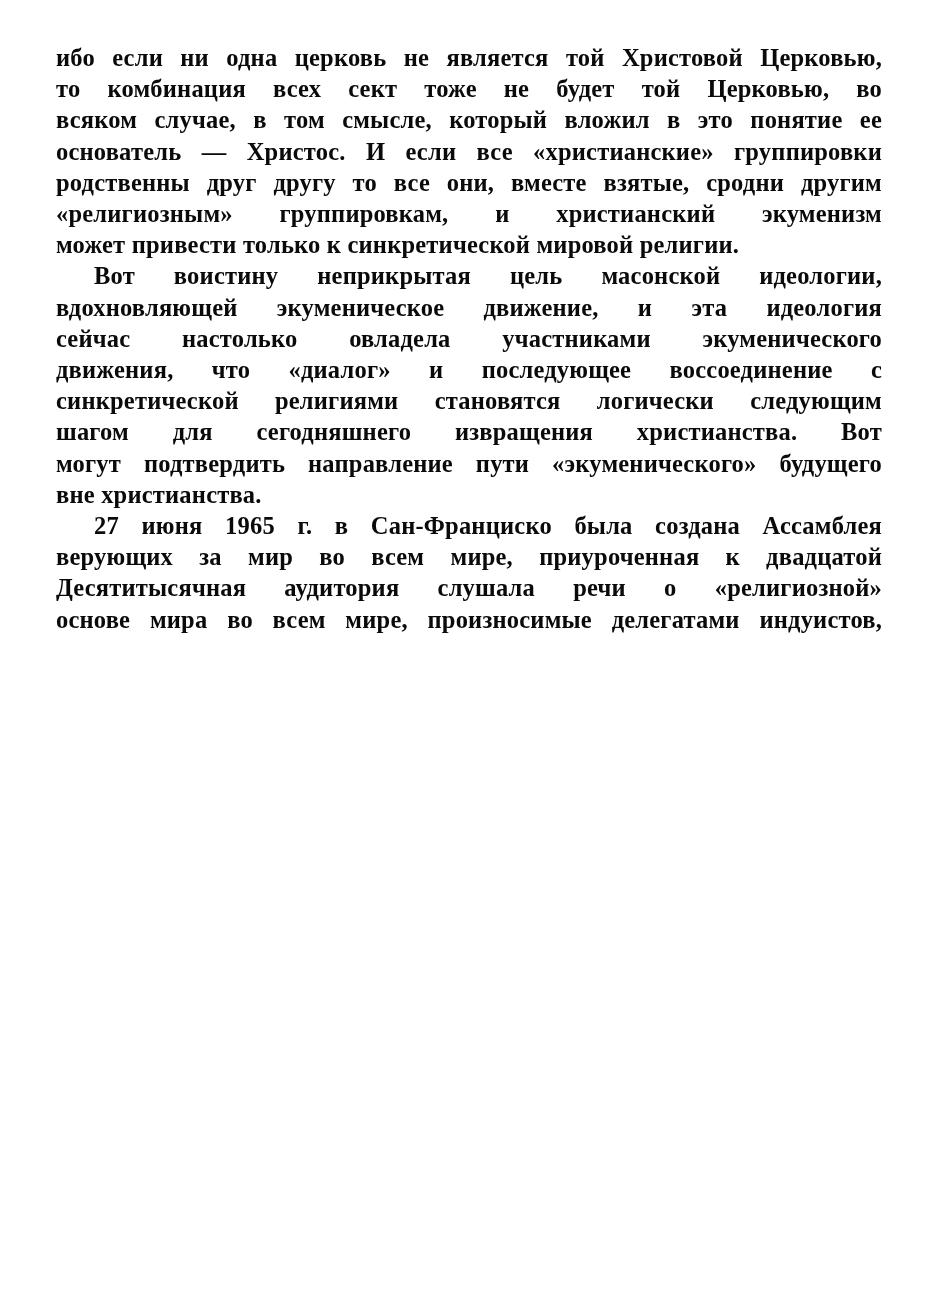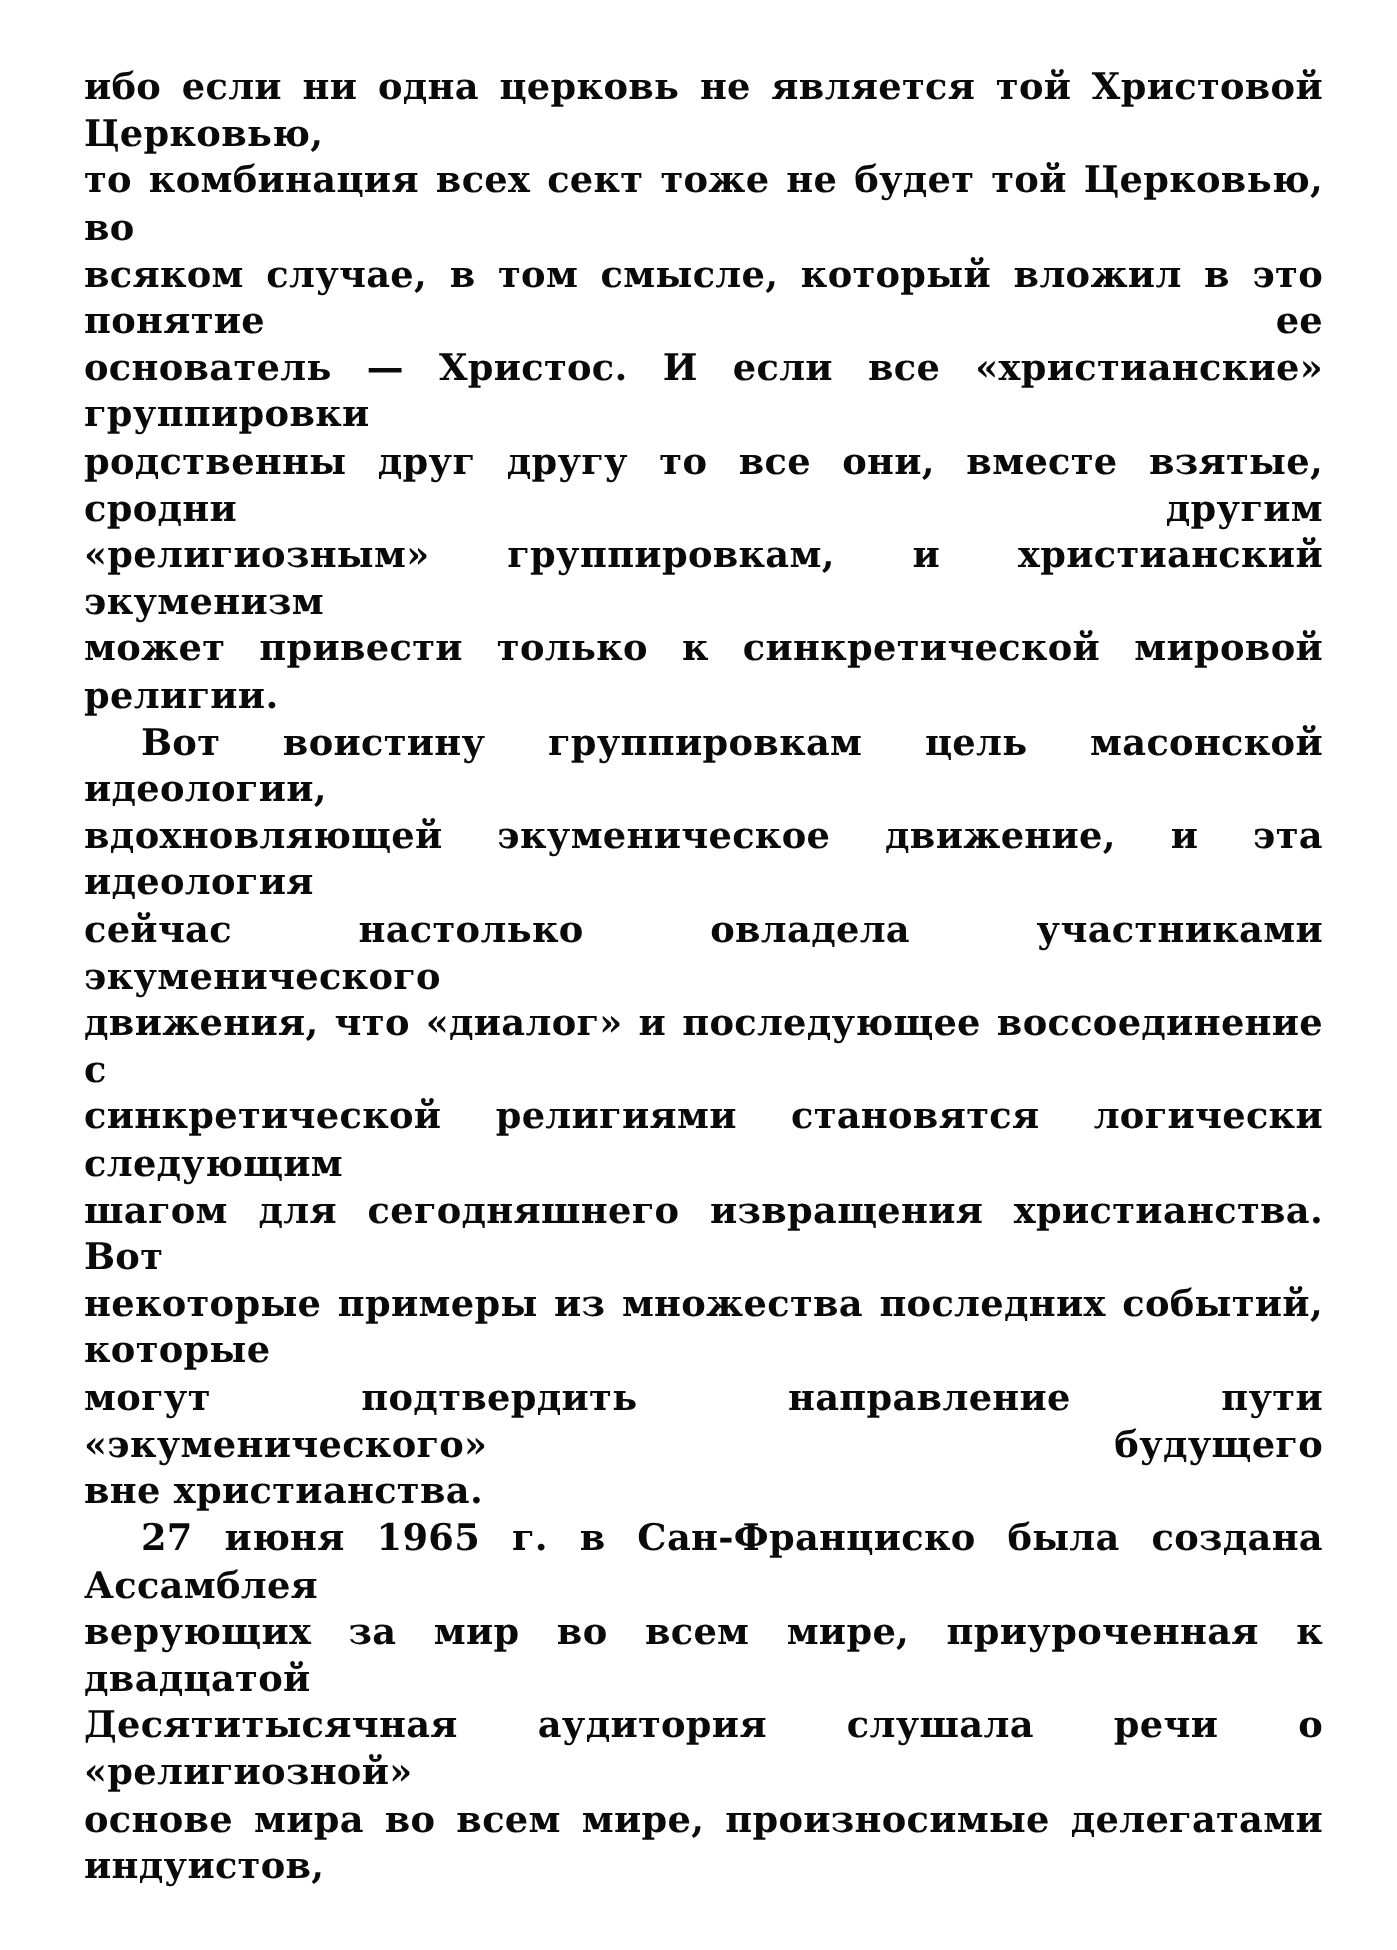--- a/index.html
+++ b/index.html
@@ -31,20 +31,21 @@
   }
   .paragraph {
     margin: 0;
     padding: 0;
   }
   .line {
     white-space: normal;
     text-align: justify;
     text-align-last: justify;
     letter-spacing: 0.2px;
+    font-family: Liberation Serif, serif;
   }
   .line.lastleft {
     text-align-last: left;
   }
   .paragraph.indent .line.first {
     text-indent: 38px;
   }
 </style>
 </head>
 <body>
@@ -55,27 +56,26 @@
   <div class="paragraph">
         <div class="line first">ибо если ни одна церковь не является той Христовой Церковью,</div>
         <div class="line">то комбинация всех сект тоже не будет той Церковью, во</div>
         <div class="line">всяком случае, в том смысле, который вложил в это понятие ее</div>
         <div class="line">основатель — Христос. И если все «христианские» группировки</div>
         <div class="line">родственны друг другу то все они, вместе взятые, сродни другим</div>
         <div class="line">«религиозным» группировкам, и христианский экуменизм</div>
         <div class="line lastleft">может привести только к синкретической мировой религии.</div>
       </div>
       <div class="paragraph indent">
-        <div class="line first">Вот воистину группировкам цель масонской идеологии,</div>
+        <div class="line first">Вот воистину неприкрытая цель масонской идеологии,</div>
         <div class="line">вдохновляющей экуменическое движение, и эта идеология</div>
         <div class="line">сейчас настолько овладела участниками экуменического</div>
         <div class="line">движения, что «диалог» и последующее воссоединение с</div>
         <div class="line">синкретической религиями становятся логически следующим</div>
         <div class="line">шагом для сегодняшнего извращения христианства. Вот</div>
-        <div class="line">некоторые примеры из множества последних событий, которые</div>
         <div class="line">могут подтвердить направление пути «экуменического» будущего</div>
         <div class="line lastleft">вне христианства.</div>
       </div>
       <div class="paragraph indent">
         <div class="line first">27 июня 1965 г. в Сан-Франциско была создана Ассамблея</div>
         <div class="line">верующих за мир во всем мире, приуроченная к двадцатой</div>
         <div class="line">Десятитысячная аудитория слушала речи о «религиозной»</div>
         <div class="line">основе мира во всем мире, произносимые делегатами индуистов,</div>
       </div>
     </section>

